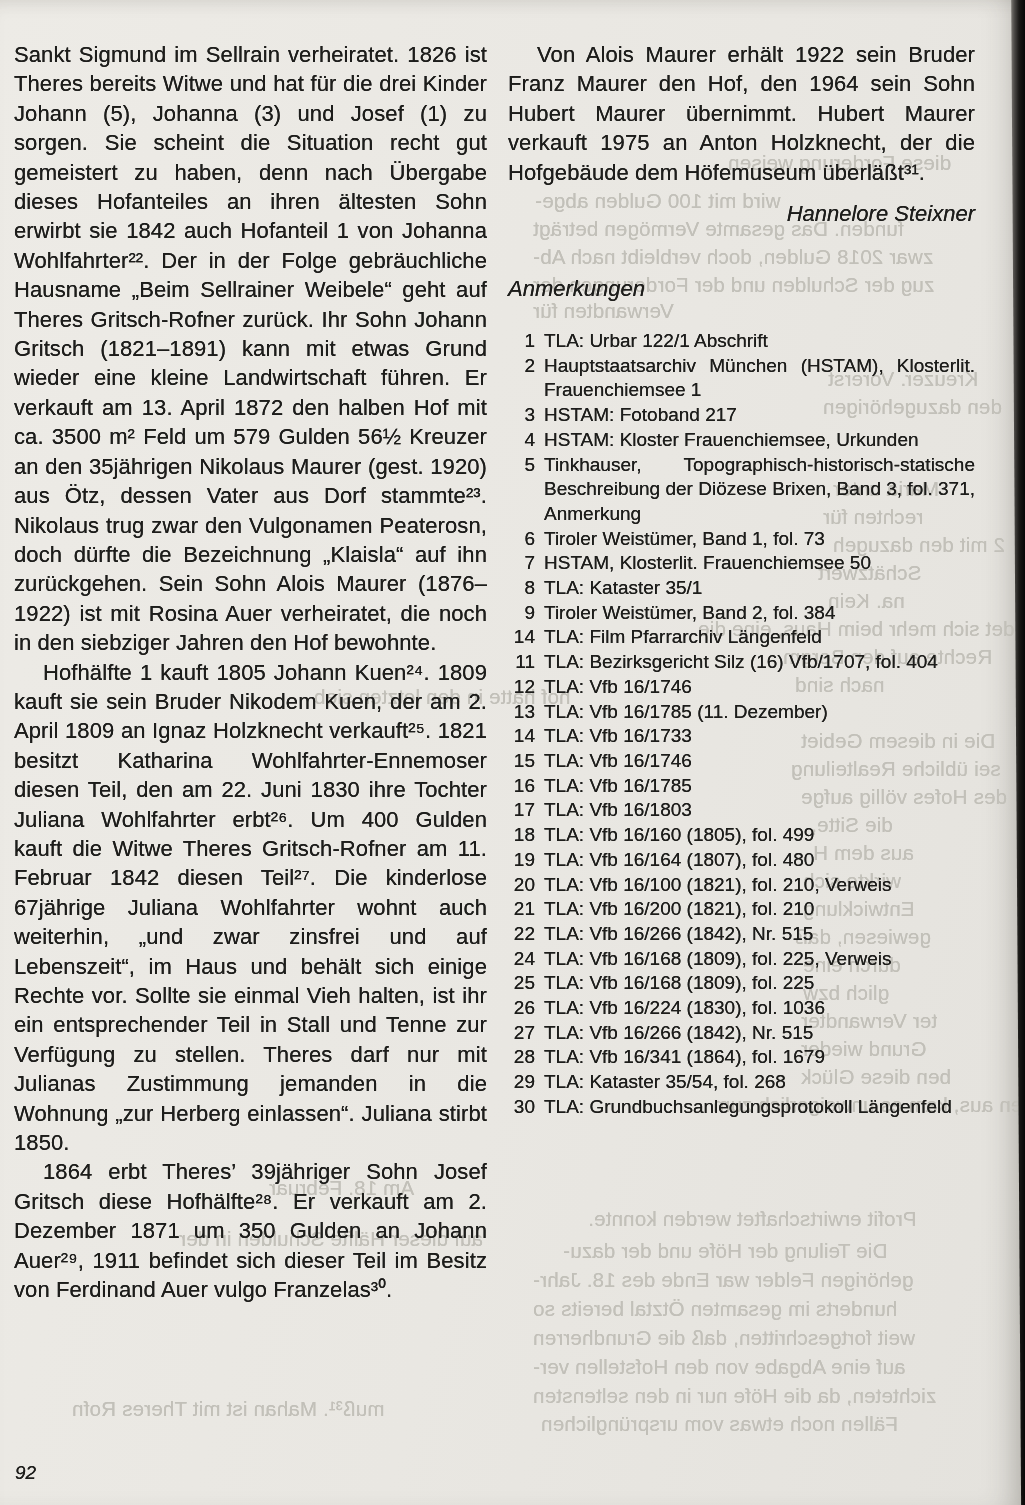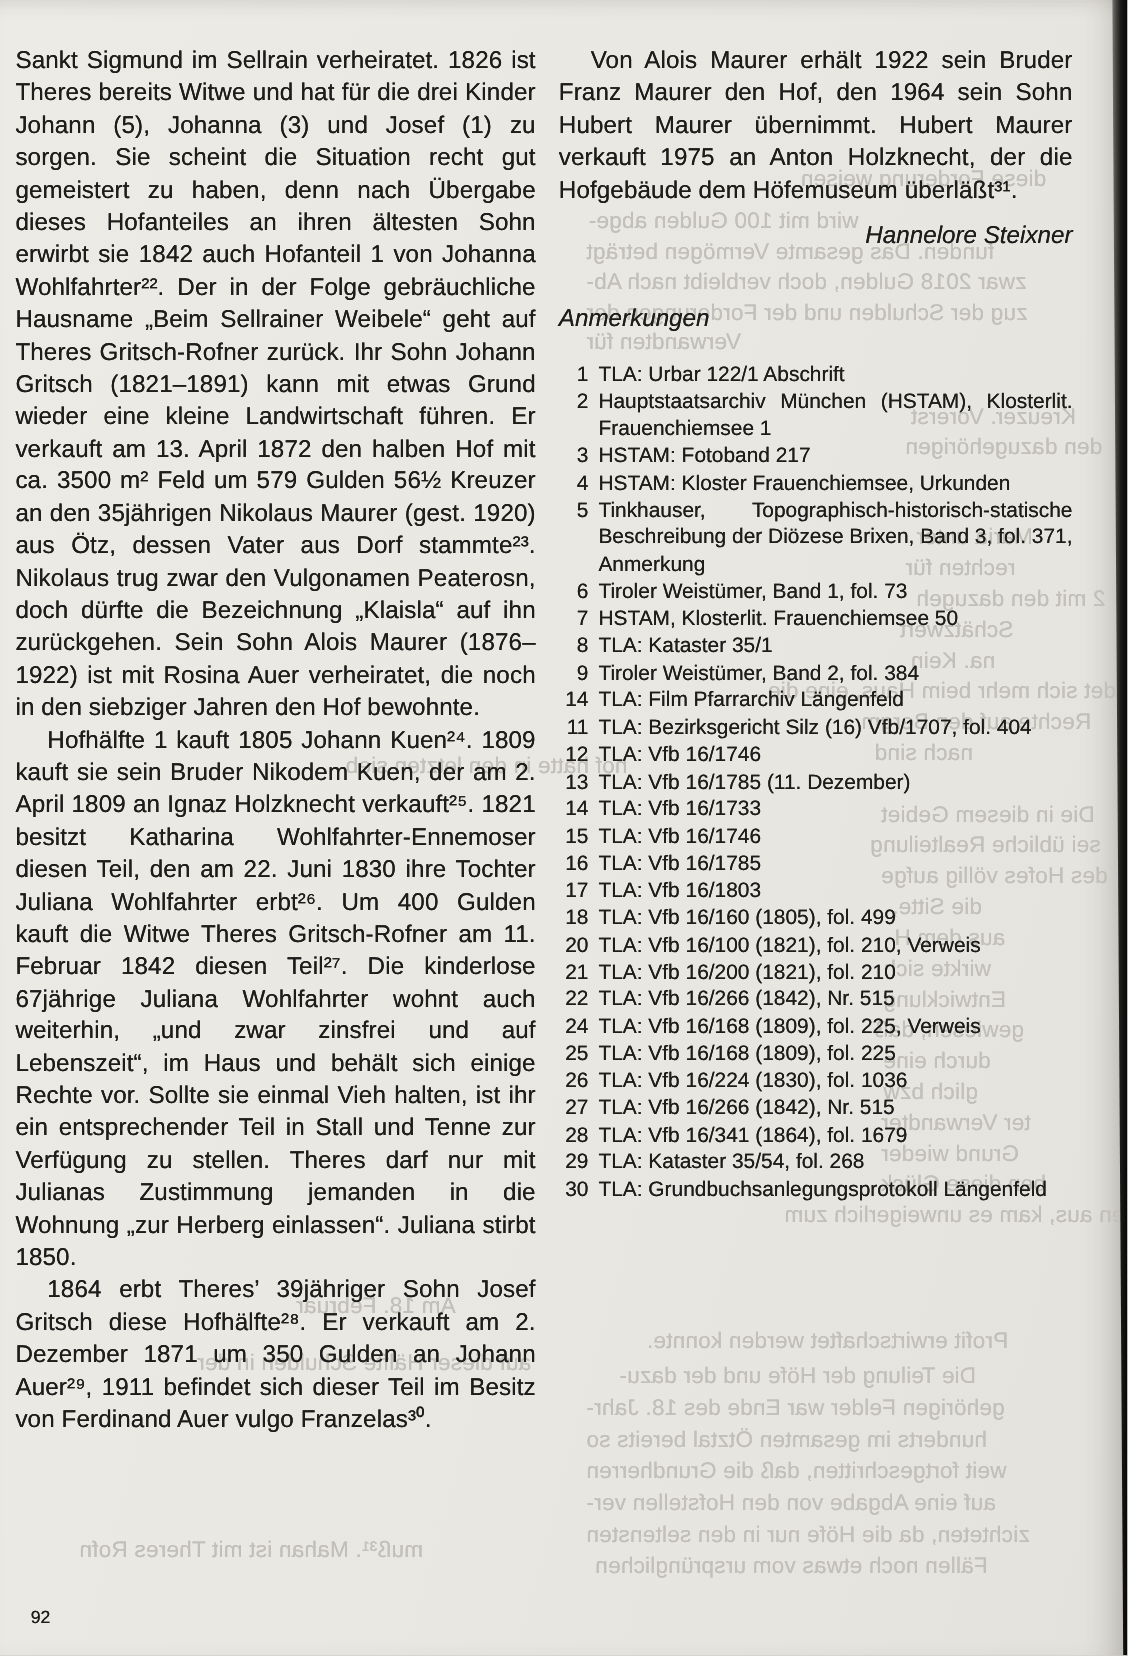--- a/index.html
+++ b/index.html
@@ -66,25 +66,26 @@
     column-gap: 9px;
     font-size: 19px;
     line-height: 24.7px;
     text-shadow: 0 0 0.3px currentColor;
   }
   .note-num  { text-align: right; }
   .note-text { text-align: justify; hyphens: manual; }
 
   .page-number {
     position: absolute;
-    left: 28px;
+    left: 15px;
     top: 1462px;
     z-index: 2;
-    font-size: 16px;
+    font-size: 19px;
     text-shadow: 0 0 0.35px currentColor;
+    font-style: italic;
   }
   
   .bleed-layer {
     position: absolute;
     inset: 0;
     z-index: 1;
     pointer-events: none;
     overflow: hidden;
   }
   .bleed-line {
@@ -238,20 +239,24 @@
         </div>
         <div class="note">
           <span class="note-num">17</span>
           <span class="note-text">TLA: Vfb 16/1803</span>
         </div>
         <div class="note">
           <span class="note-num">18</span>
           <span class="note-text">TLA: Vfb 16/160 (1805), fol. 499</span>
         </div>
         <div class="note">
+          <span class="note-num">19</span>
+          <span class="note-text">TLA: Vfb 16/164 (1807), fol. 480</span>
+        </div>
+        <div class="note">
           <span class="note-num">20</span>
           <span class="note-text">TLA: Vfb 16/100 (1821), fol. 210, Verweis</span>
         </div>
         <div class="note">
           <span class="note-num">21</span>
           <span class="note-text">TLA: Vfb 16/200 (1821), fol. 210</span>
         </div>
         <div class="note">
           <span class="note-num">22</span>
           <span class="note-text">TLA: Vfb 16/266 (1842), Nr. 515</span>

